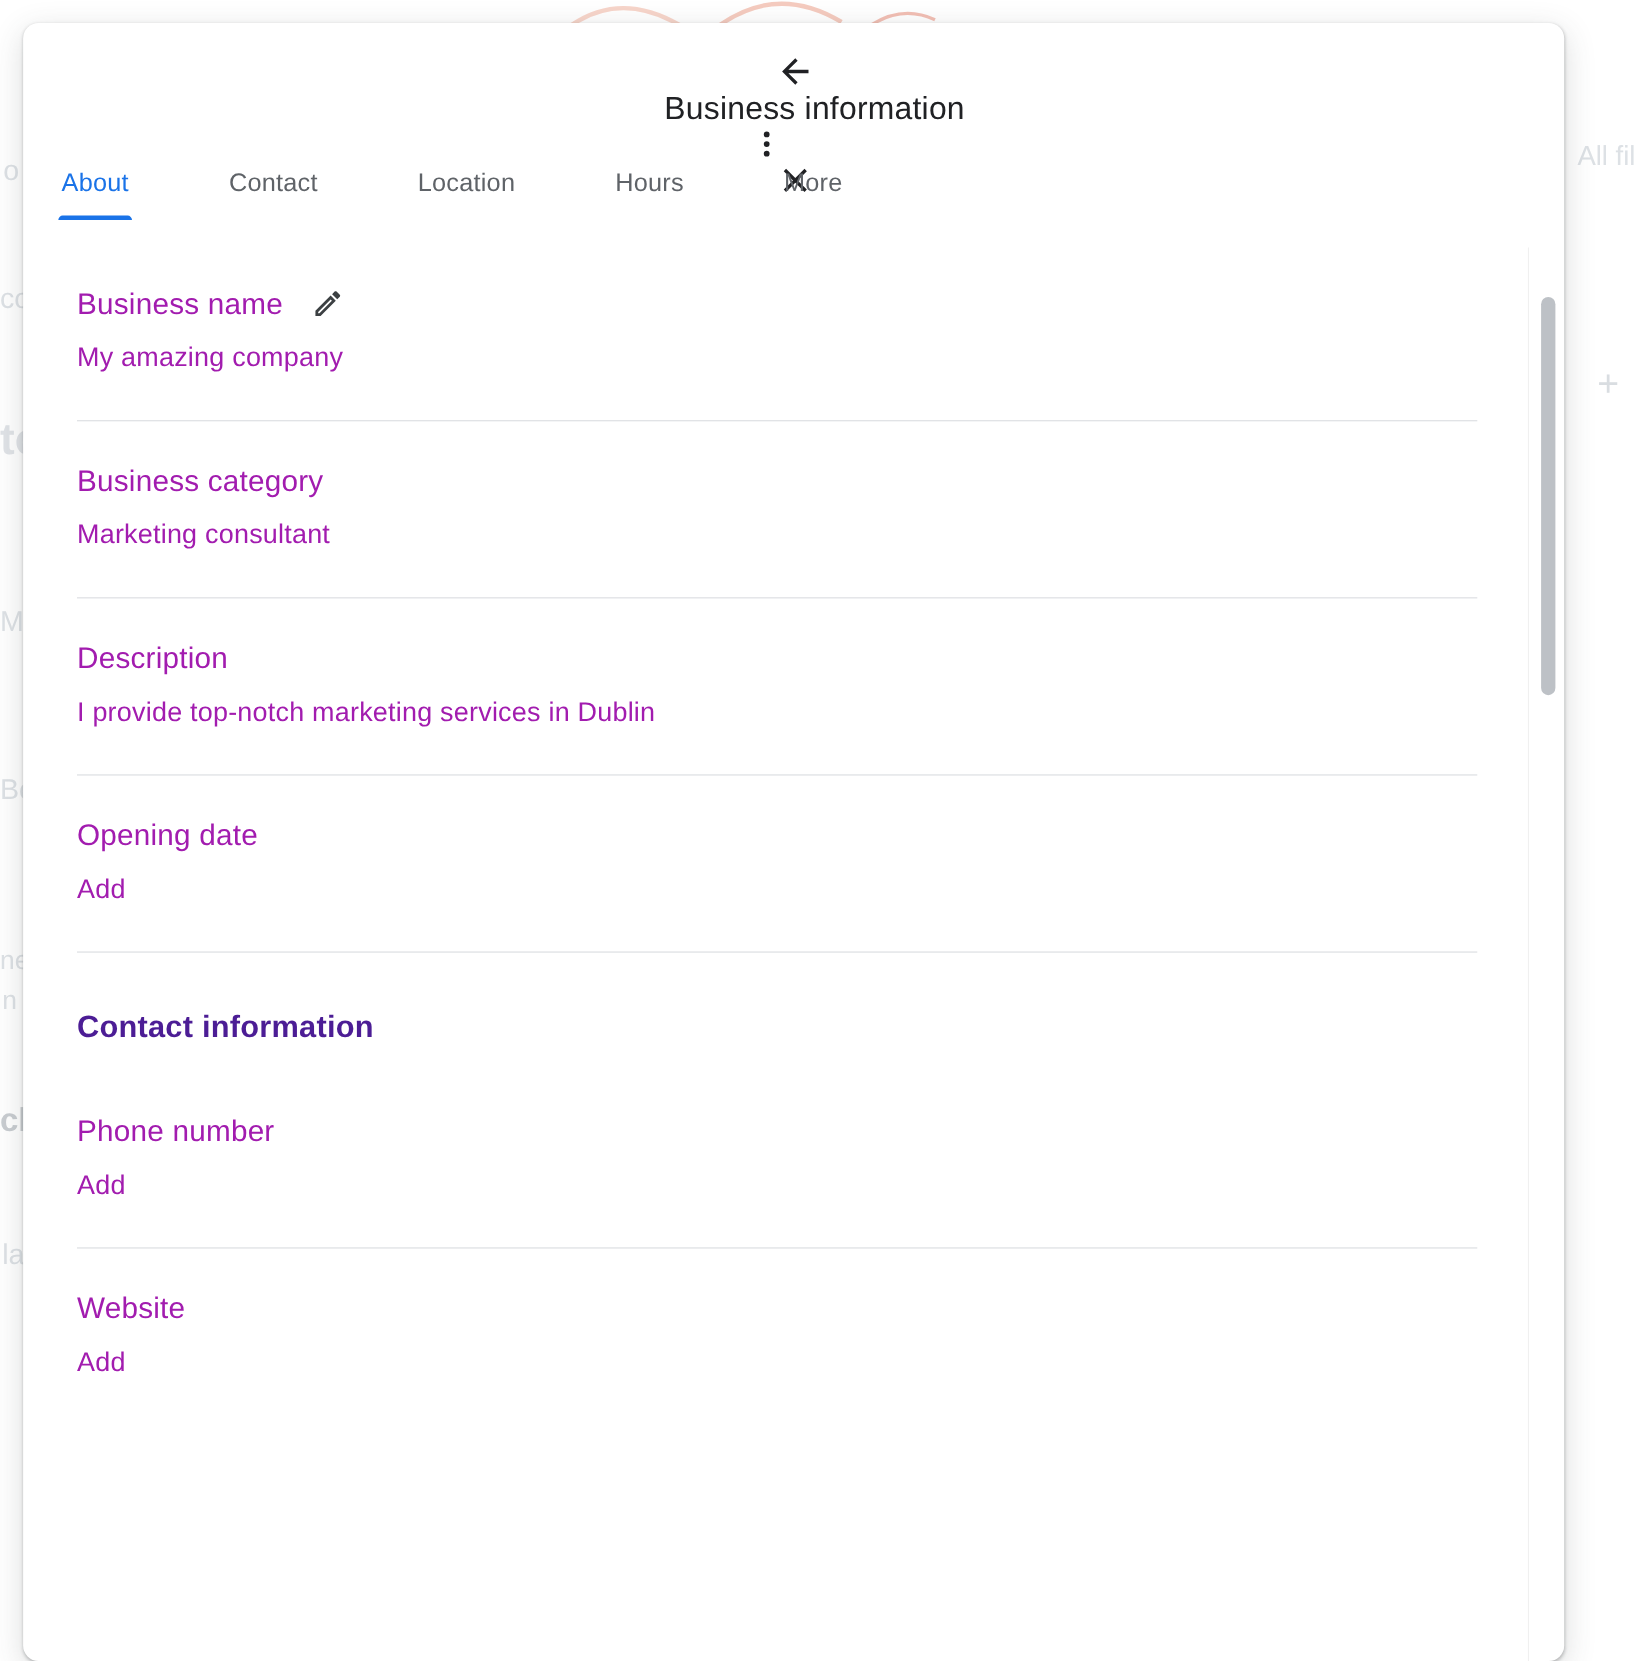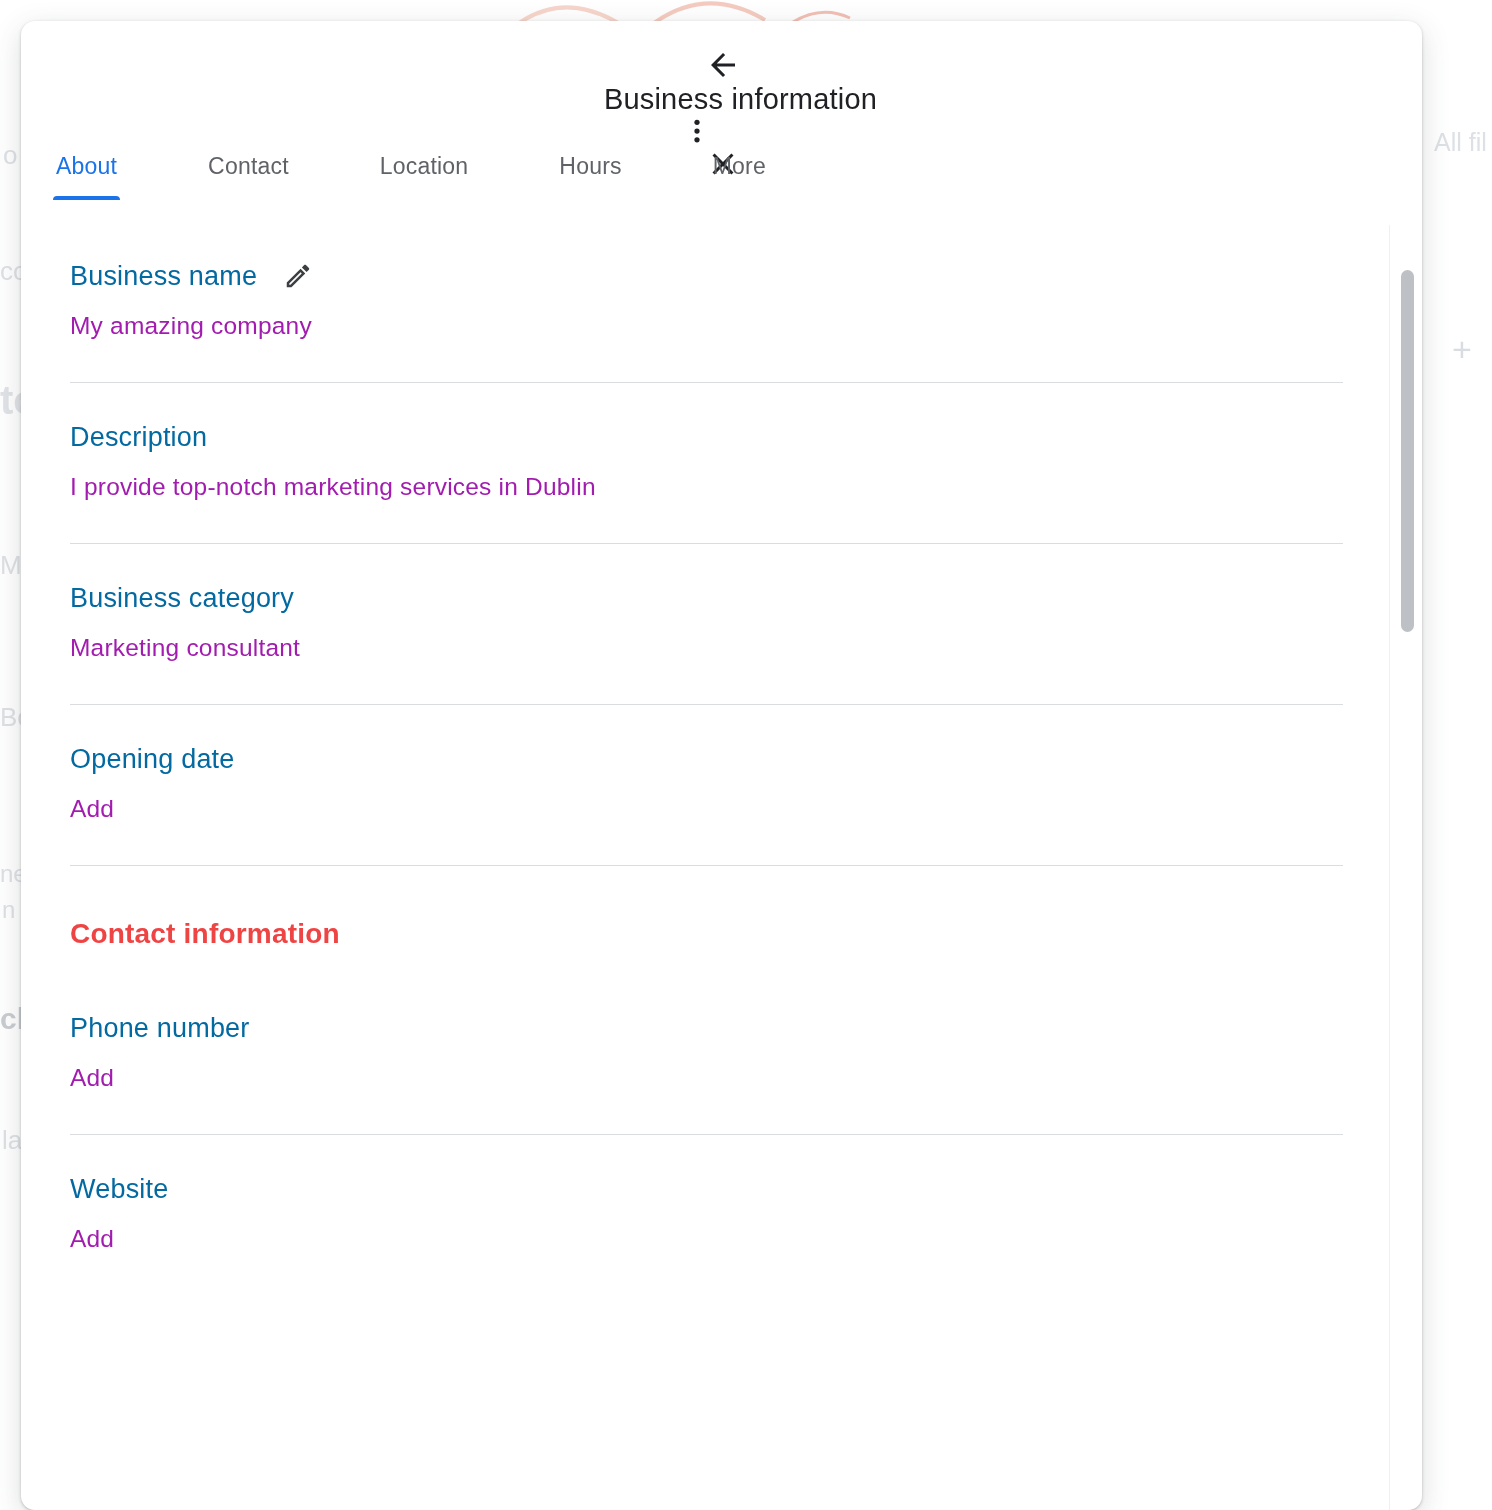--- a/index.html
+++ b/index.html
@@ -64,27 +64,27 @@
     position:absolute; left:0; right:0; bottom:0; height:4px;
     background:#1a73e8; border-radius:4px 4px 0 0;
   }
 
   
   .content { margin-top:22px; padding:0 79px 0 49px; }
 
   .field { padding:36px 0 40px; border-bottom:1px solid #dadce0; cursor:pointer; }
   .field:last-child { border-bottom:none; }
   .field-label-row { display:flex; align-items:center; gap:26px; }
-  .field-label { font-size:27px; color:#0369a1; line-height:36px; letter-spacing:.2px; }
+  .field-label { font-size:27px; color:#a21caf; line-height:36px; letter-spacing:.2px; }
   .field-value { margin-top:16px; font-size:24.5px; color:#a21caf; line-height:32px; letter-spacing:.2px; }
   .edit-icon { display:flex; align-items:center; cursor:pointer; }
 
   .section-heading {
     padding:52px 0 24px;
-    font-size:28px; font-weight:700; color:#ef4444; letter-spacing:.2px;
+    font-size:28px; font-weight:700; color:#4c1d95; letter-spacing:.2px;
   }
   .section-heading.last { padding-bottom:40px; }
 
   
   .scroll-track-line {
     position:absolute; right:32px; top:204px; bottom:0; width:1px; background:#f0f0f0;
   }
   .scroll-thumb {
     position:absolute; right:8px; top:249px; width:13px; height:362px;
     background:#bdc1c6; border-radius:7px; cursor:pointer;
@@ -170,30 +170,30 @@
           <svg width="30" height="30" viewBox="0 0 24 24" fill="#3c4043">
             <path d="M14.06 9.02l.92.92L5.92 19H5v-.92l9.06-9.06M17.66 3c-.25 0-.51.1-.7.29l-1.83 1.83 3.75 3.75 1.83-1.83c.39-.39.39-1.02 0-1.41l-2.34-2.34c-.2-.2-.45-.29-.71-.29zm-3.6 3.19L3 17.25V21h3.75L17.81 9.94l-3.75-3.75z"></path>
           </svg>
         </span>
       </div>
       <div class="field-value">My amazing company</div>
     </div>
 
     <div class="field">
       <div class="field-label-row">
+        <span class="field-label">Business category</span>
+      </div>
+      <div class="field-value">Marketing consultant</div>
+    </div>
+
+    <div class="field">
+      <div class="field-label-row">
         <span class="field-label">Description</span>
       </div>
       <div class="field-value">I provide top-notch marketing services in Dublin</div>
-    </div>
-
-    <div class="field">
-      <div class="field-label-row">
-        <span class="field-label">Business category</span>
-      </div>
-      <div class="field-value">Marketing consultant</div>
     </div>
 
     <div class="field">
       <div class="field-label-row">
         <span class="field-label">Opening date</span>
       </div>
       <div class="field-value">Add</div>
     </div>
 
     <div class="section-heading">Contact information</div>

